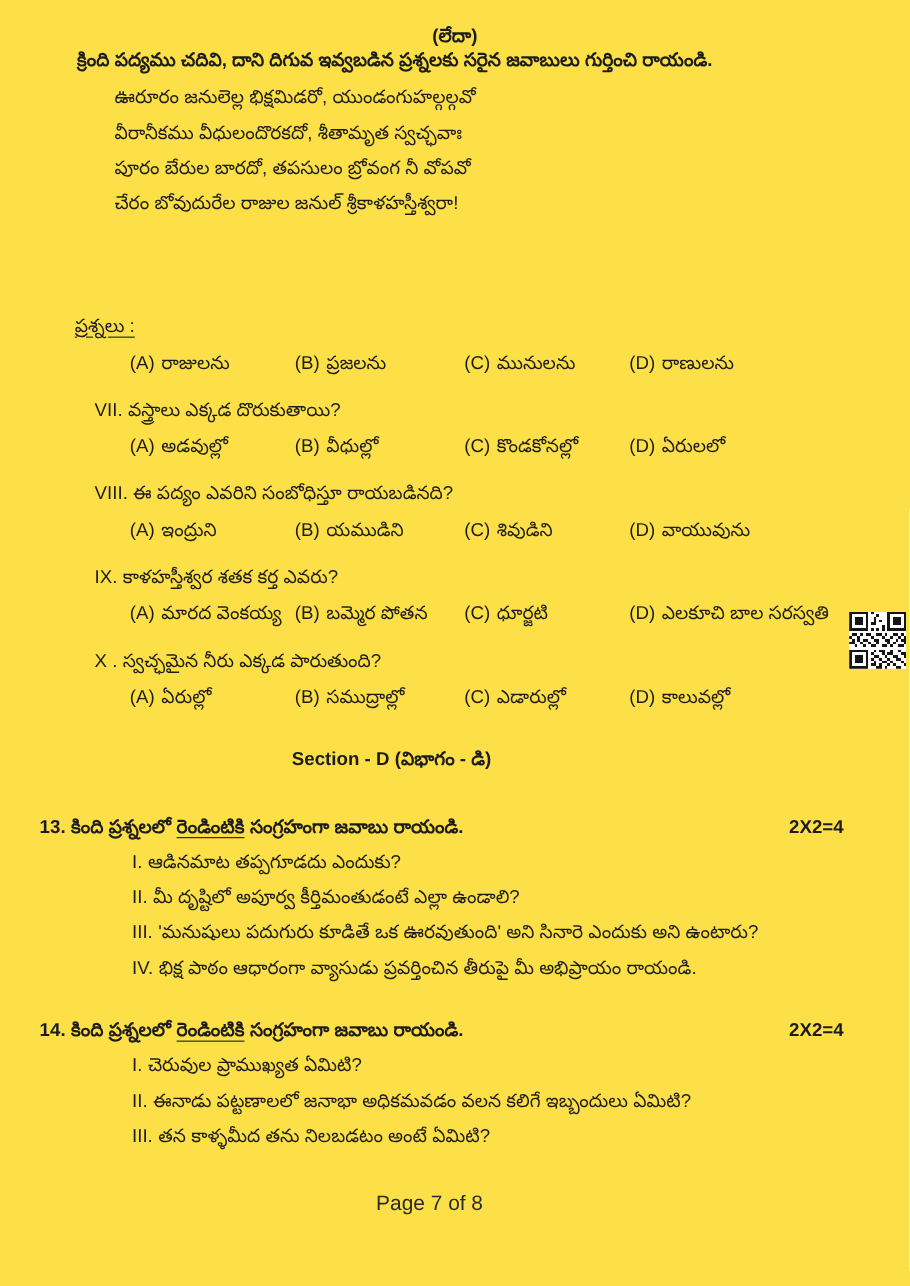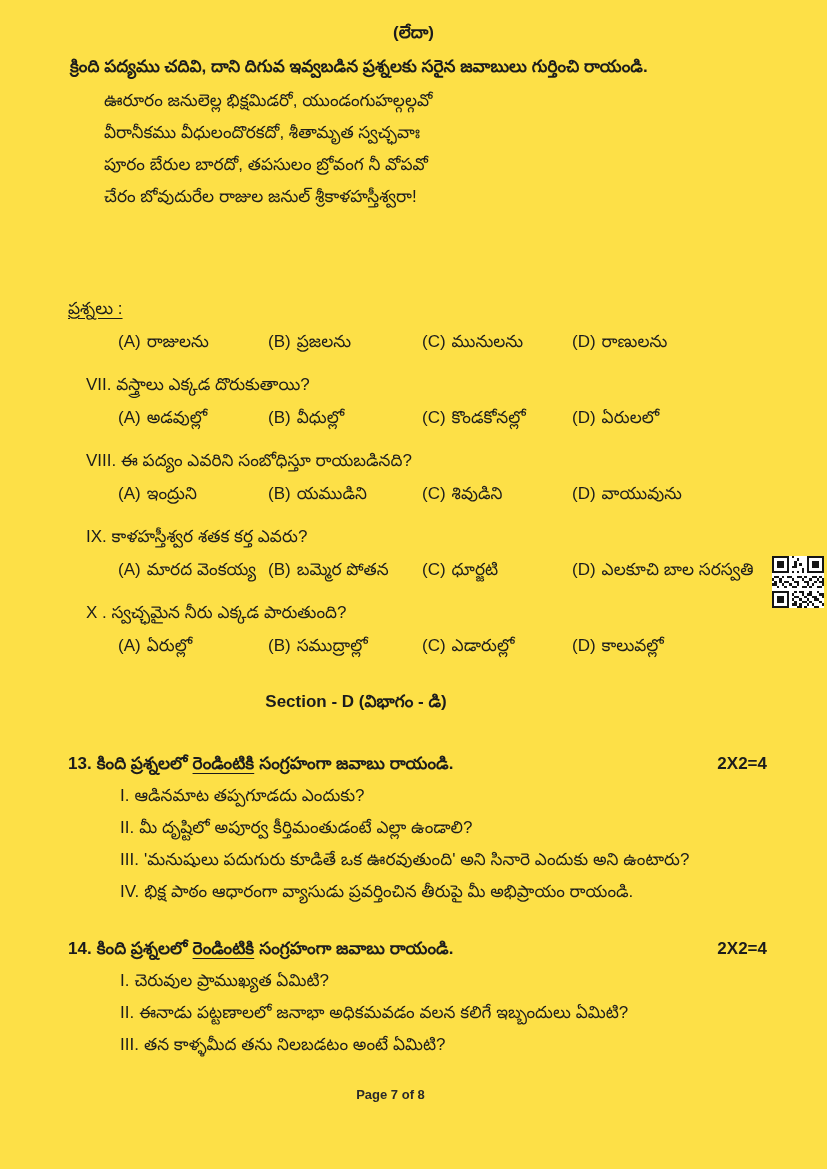--- a/index.html
+++ b/index.html
@@ -10,21 +10,21 @@
     background: #fde047;
     color: #1c1c1c;
     font-family: "Liberation Sans", sans-serif;
     font-size: 17px;
     line-height: 22px;
     overflow: hidden;
     box-sizing: border-box;
     padding-top: 22px;
   }
   .alt-label { text-align: center; font-weight: bold; }
-  .instruction { padding-left: 70px; padding-right: 40px; font-weight: bold; margin-top: 12px; }
+  .instruction { padding-left: 70px; padding-right: 40px; font-weight: bold; }
   .poem { padding-left: 104px; margin-top: 12px; }
   .poem-line { margin-top: 10px; white-space: nowrap; }
   .poem-line:first-child { margin-top: 0; }
   .q-heading { padding-left: 68px; margin-top: 90px; font-weight: normal; text-decoration: underline; text-underline-offset: 4px; }
   .mcq-line { padding-left: 86px; margin-top: 18px; white-space: nowrap; }
   .opts {
     padding-left: 118px;
     margin-top: 11px;
     display: grid;
     grid-template-columns: 150px 154px 150px auto;
@@ -34,42 +34,41 @@
   .opt-label { margin-right: 6px; }
   .section-header {
     margin-top: 34px;
     text-align: center;
     padding-right: 115px;
     font-weight: bold;
   }
   .section-header span { text-underline-offset: 5px; }
   .lq-heading {
     display: flex;
-    padding-left: 68px;
+    padding-left: 36px;
     padding-right: 60px;
     font-weight: bold;
     white-space: nowrap;
   }
   .lq-13 { margin-top: 40px; }
   .lq-14 { margin-top: 35px; }
   .lq-heading .part { margin-right: 5px; }
   .u-word { text-decoration: underline; text-underline-offset: 4px; }
   .marks { margin-left: auto; }
   .subq { padding-left: 120px; margin-top: 10px; white-space: nowrap; }
   .subq:first-of-type { margin-top: 16px; }
   .subq .num { margin-right: 5px; }
   .footer {
     position: absolute;
     top: 1084px;
     left: 0;
     right: 46px;
     text-align: center;
-    font-size: 13px;
+    font-size: 19px;
     color: #2a2a2a;
-    font-weight: bold;
   }
   .qr { position: absolute; top: 556px; left: 772px; width: 52px; height: 52px; }
 </style>
 </head>
 <body>
 
 <div class="page">
 
   <div class="alt-label">(లేదా)</div>
 

